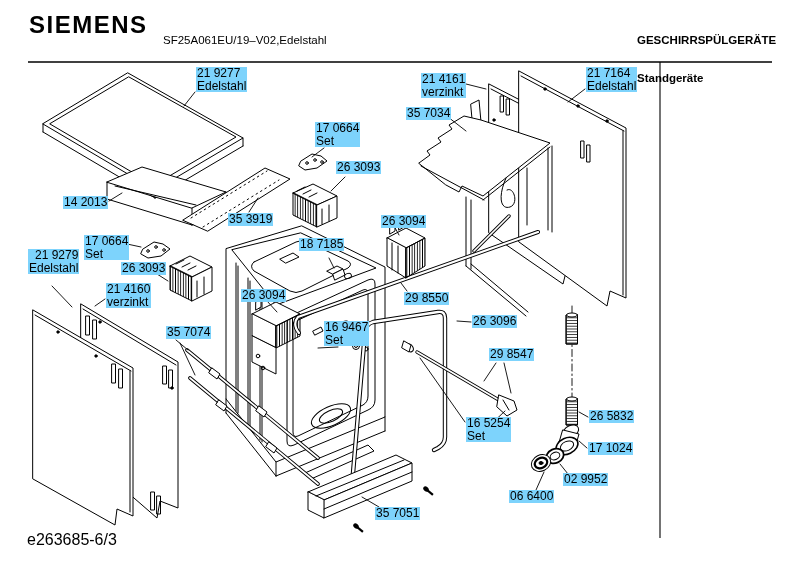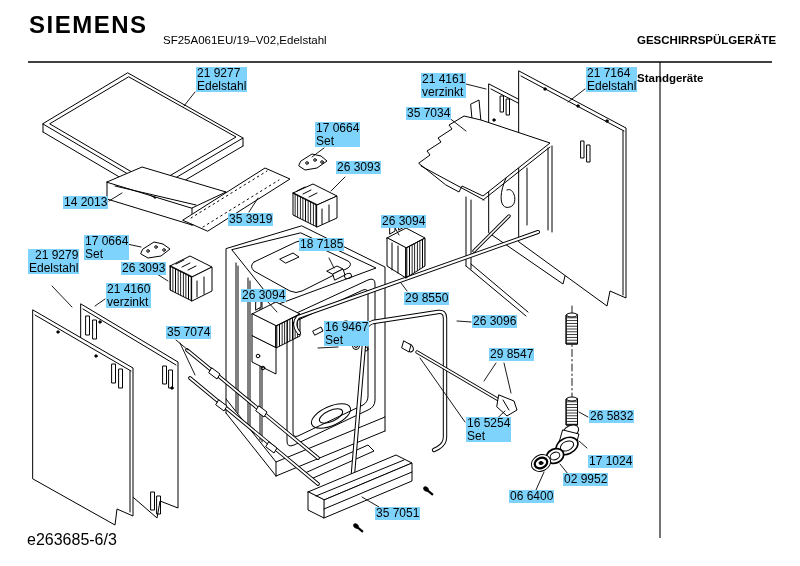--- a/index.html
+++ b/index.html
@@ -401,21 +401,21 @@
       <div class="part-label" style="left: 489px; top: 348px;">
         <div>29 8547</div>
       </div>
       <div class="part-label" style="left: 466px; top: 417px;">
         <div>16 5254</div>
         <div>Set</div>
       </div>
       <div class="part-label" style="left: 589px; top: 410px;">
         <div>26 5832</div>
       </div>
-      <div class="part-label" style="left: 588px; top: 455px;">
+      <div class="part-label" style="left: 588px; top: 442px;">
         <div>17 1024</div>
       </div>
       <div class="part-label" style="left: 563px; top: 473px;">
         <div>02 9952</div>
       </div>
       <div class="part-label" style="left: 509px; top: 490px;">
         <div>06 6400</div>
       </div>
       <div class="part-label" style="left: 375px; top: 507px;">
         <div>35 7051</div>

